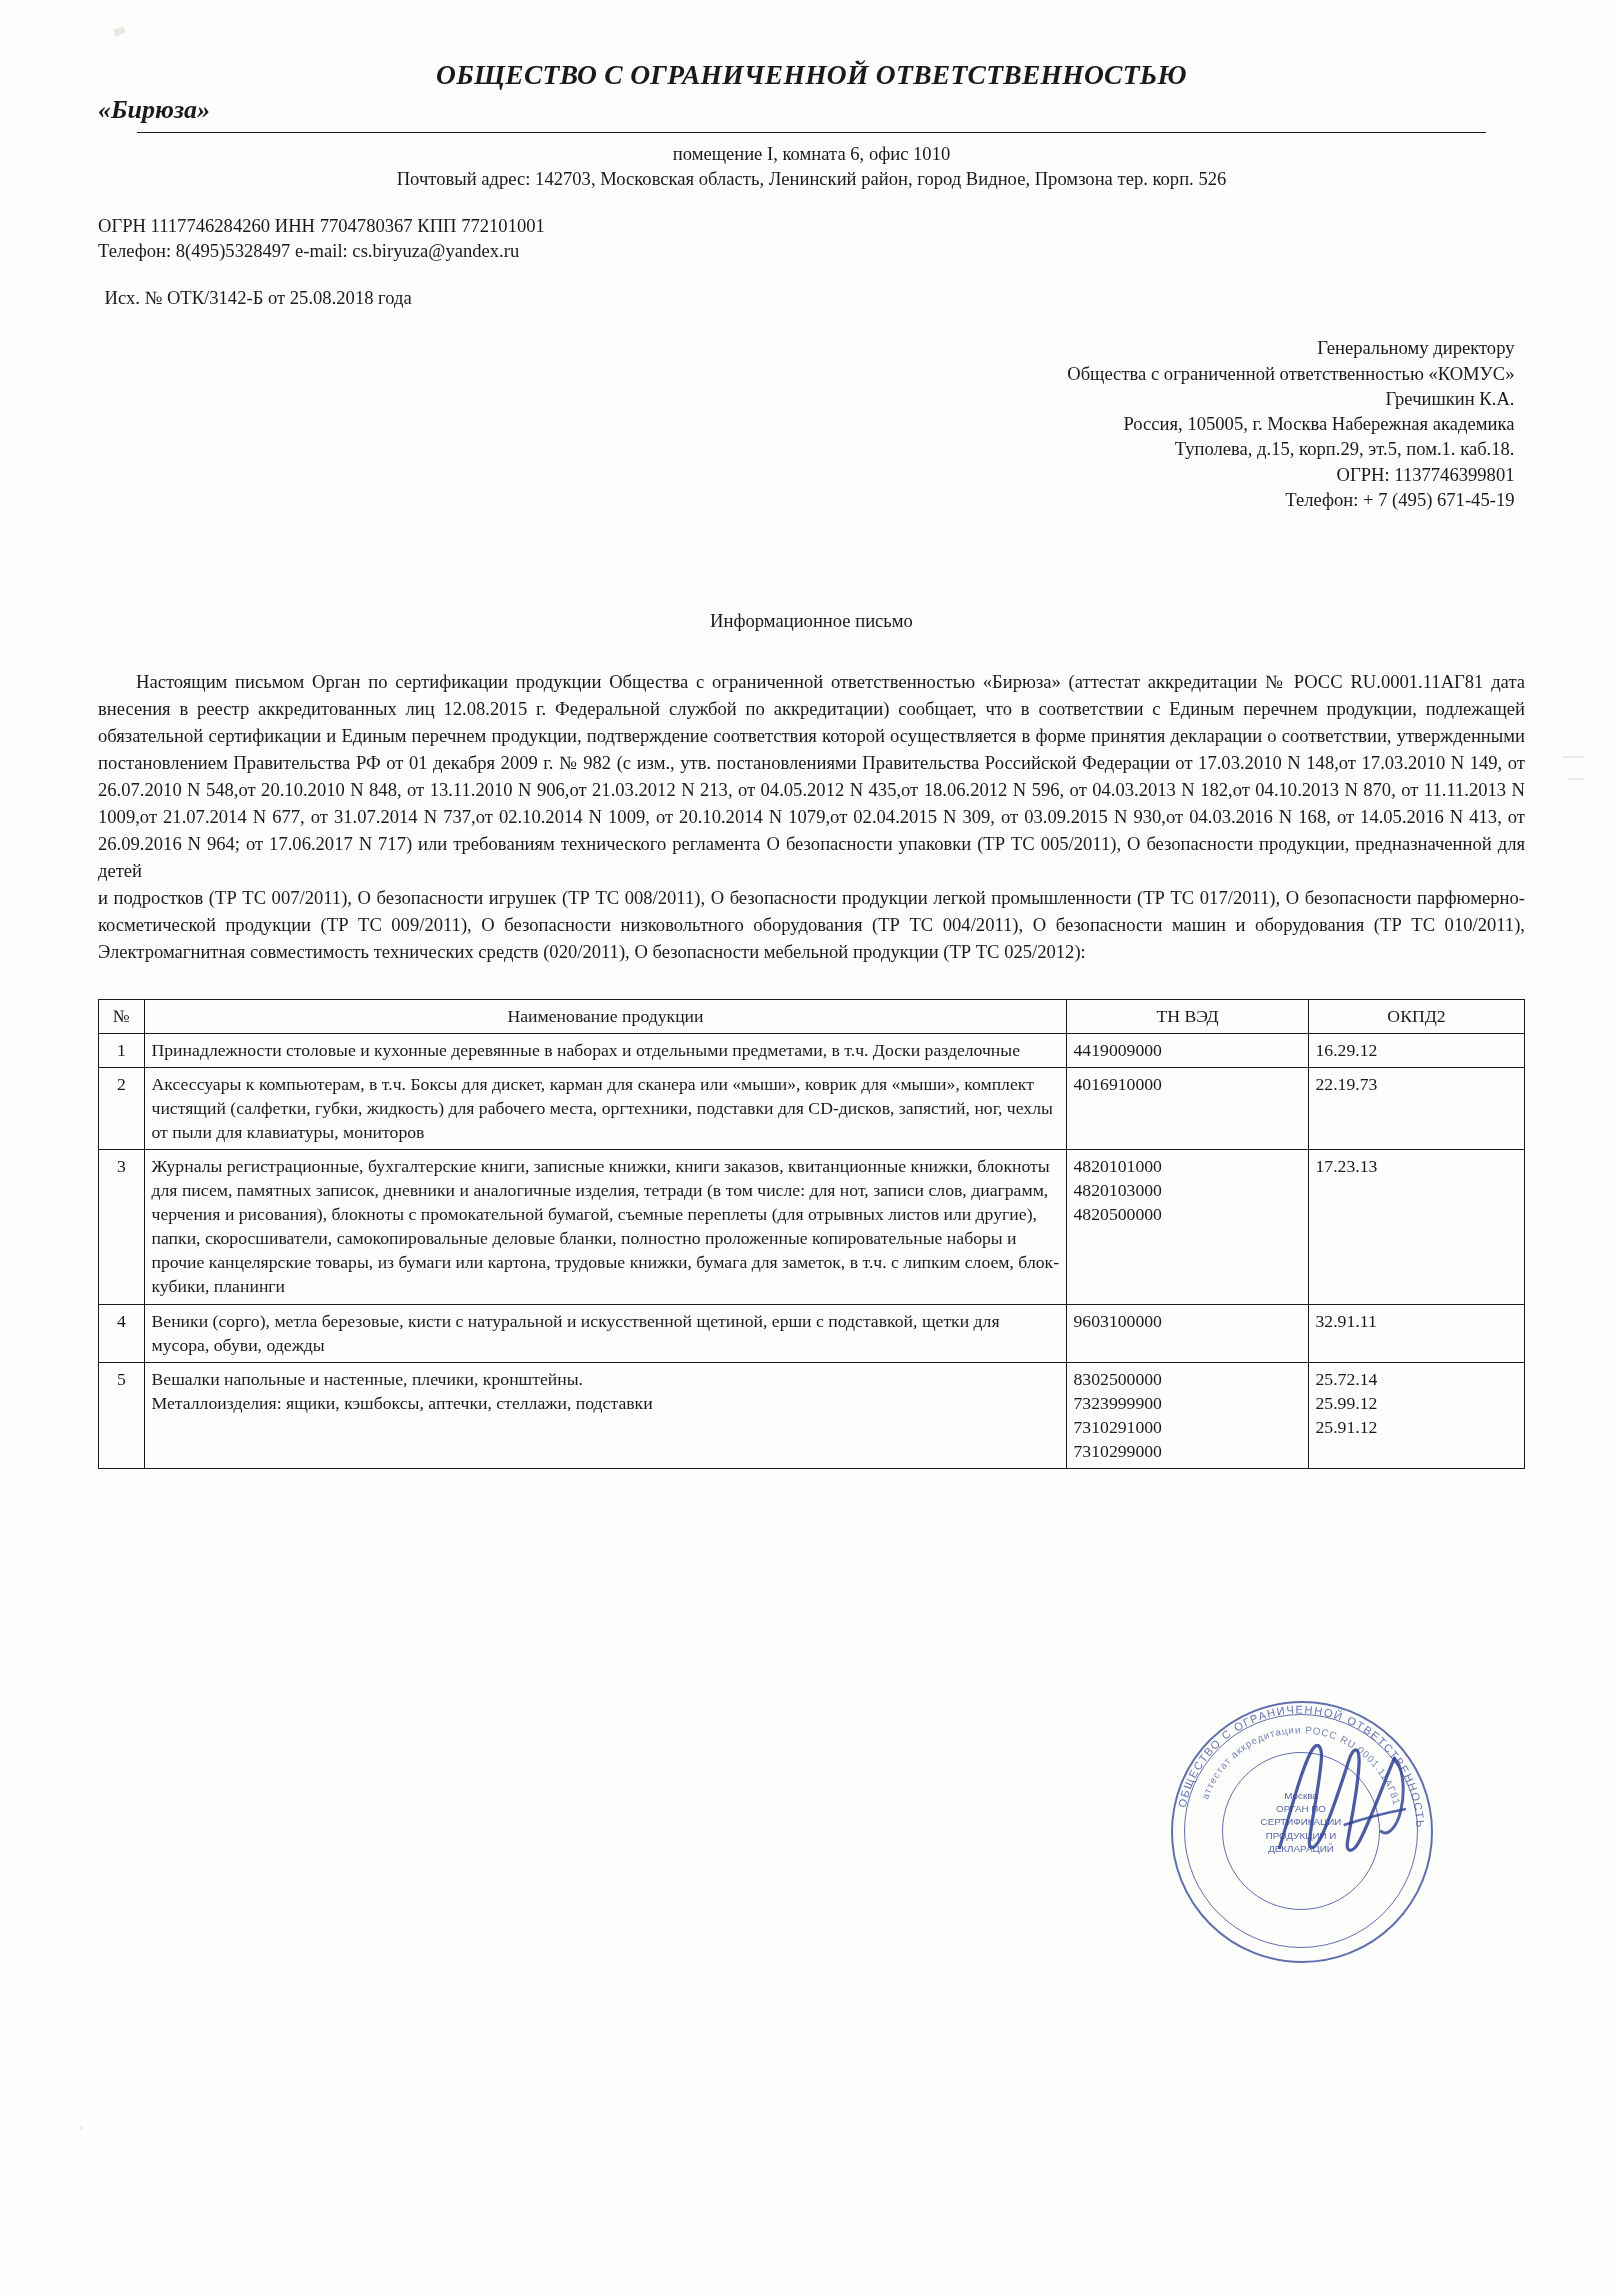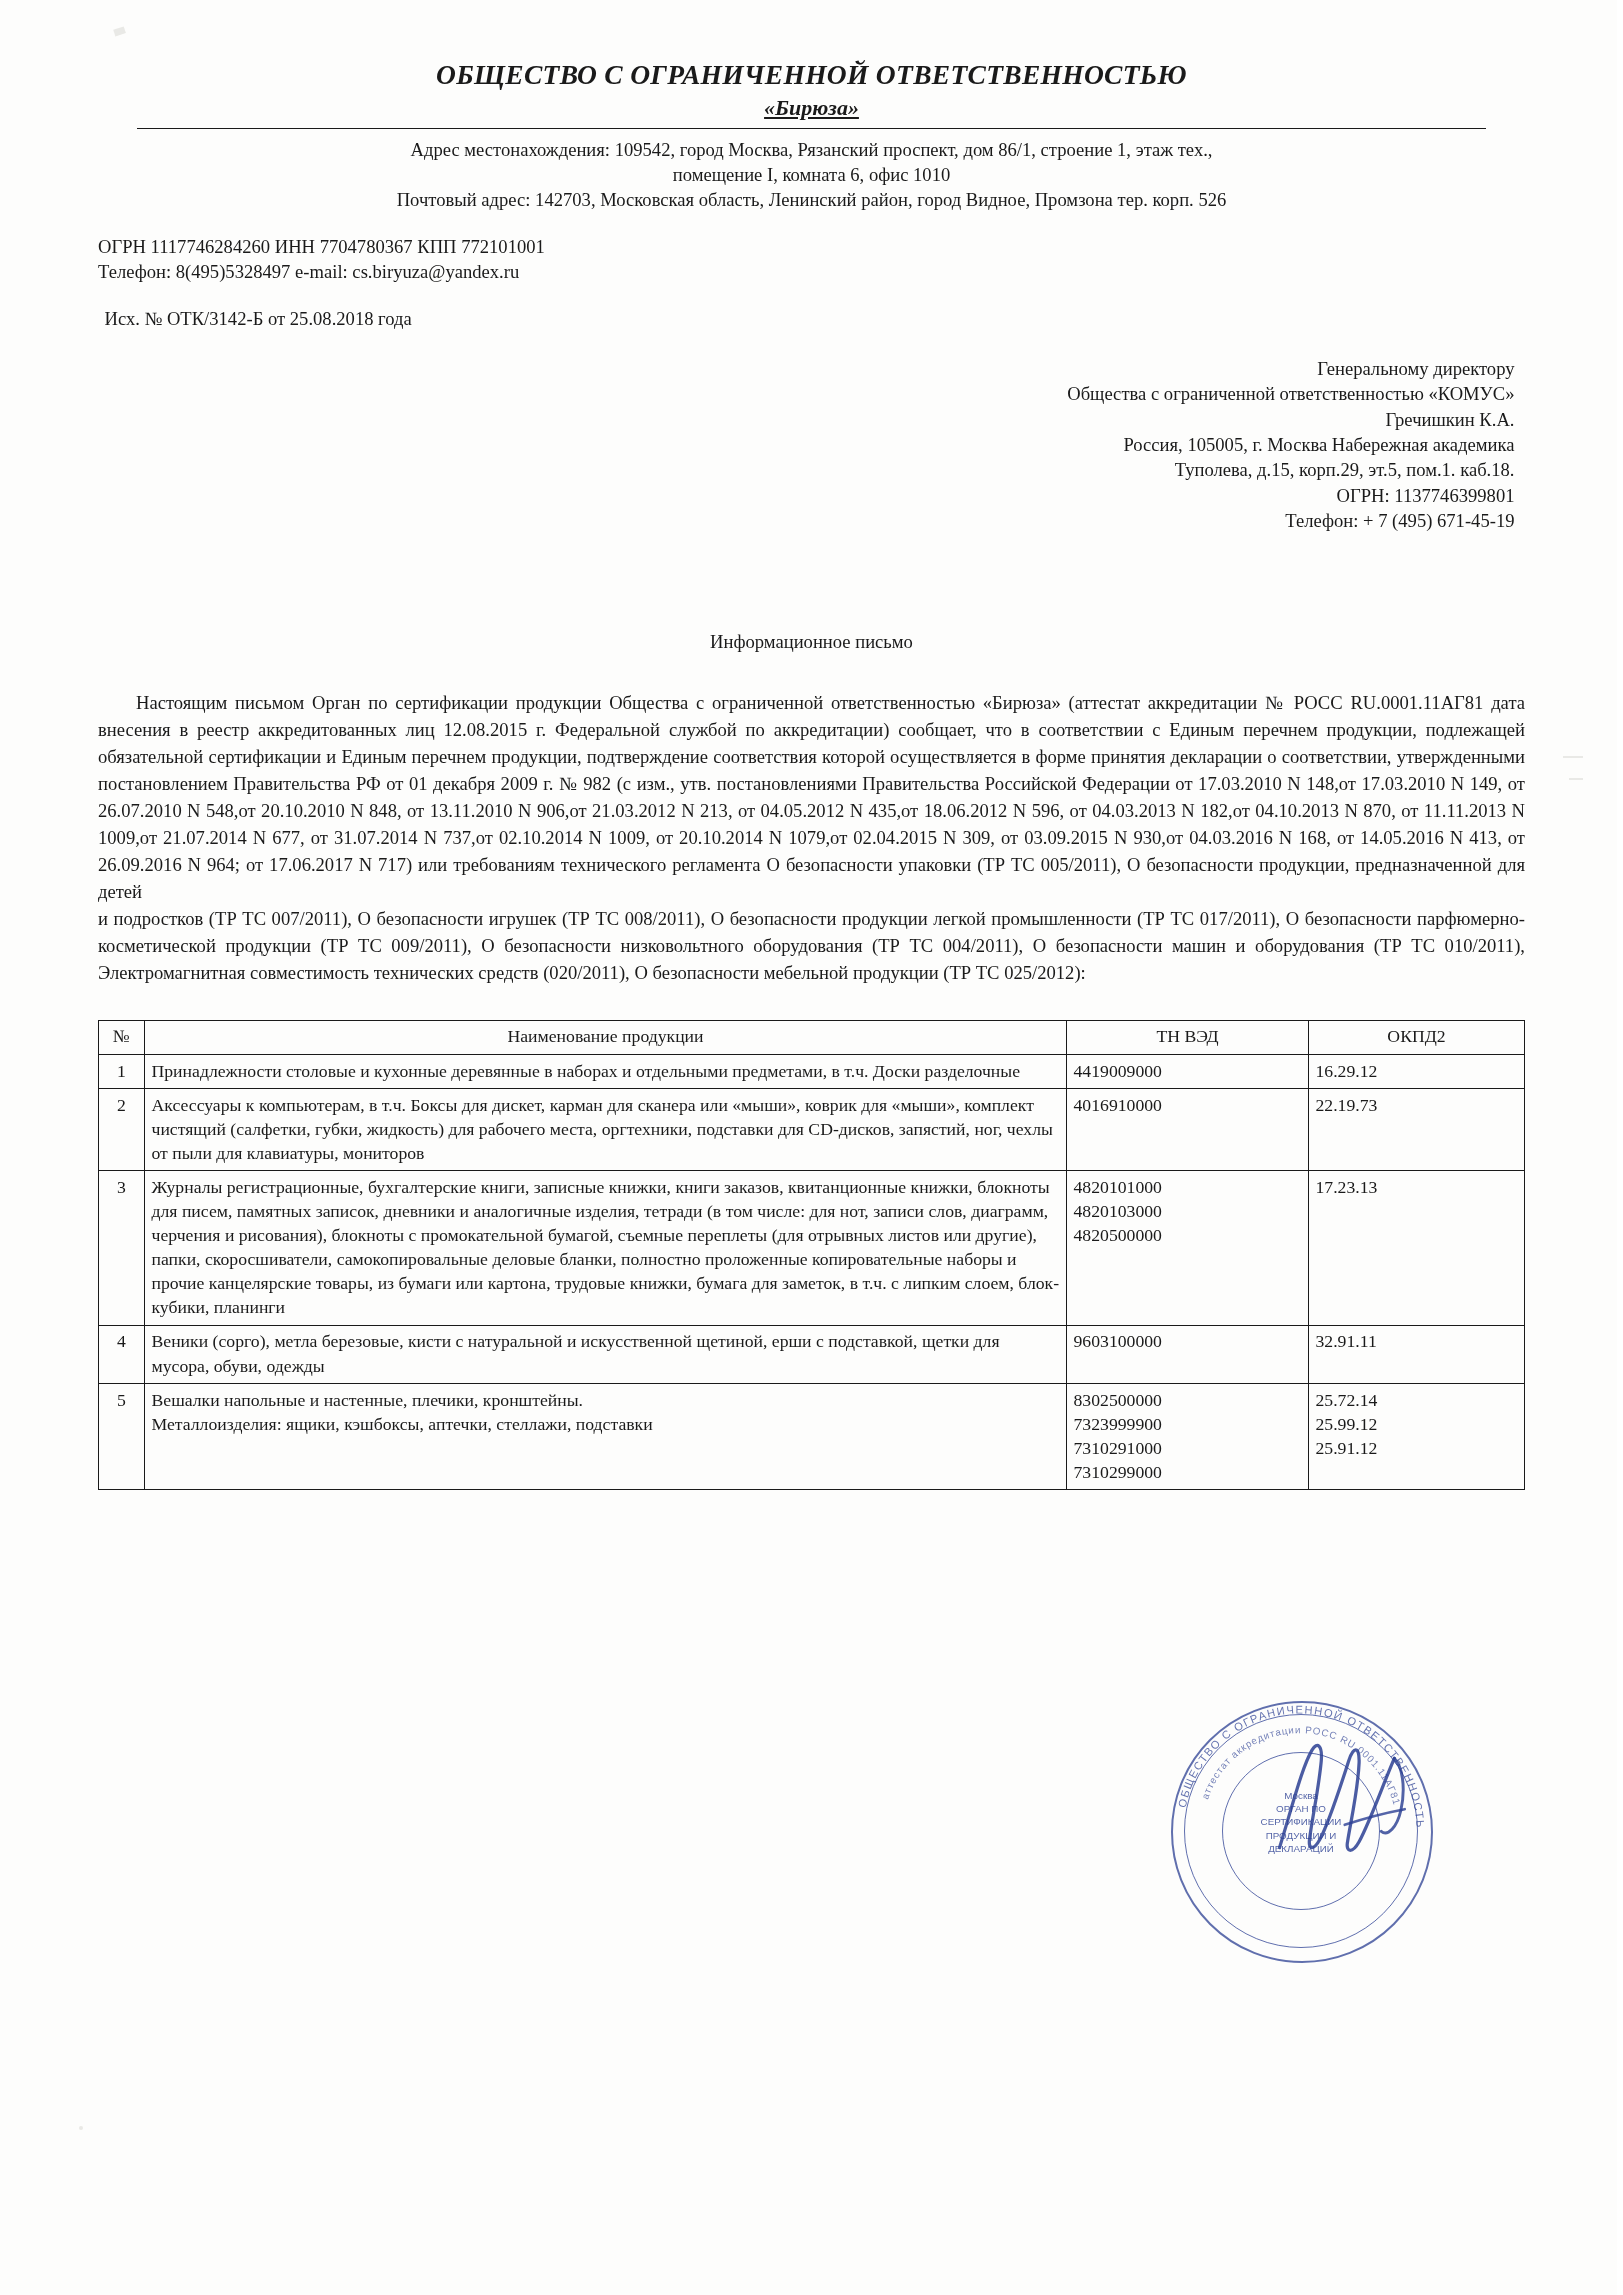--- a/index.html
+++ b/index.html
@@ -40,26 +40,25 @@
   .org-title {
     text-align: center;
     font-weight: bold;
     font-style: italic;
     font-size: 27.5px;
     letter-spacing: 0.3px;
     line-height: 1.18;
     margin: 0 0 3.9px 0;
   }
   .org-name {
-    text-align: center;
+    text-align: left;
     font-weight: bold;
     font-style: italic;
-    font-size: 22px;
+    font-size: 26px;
     margin: 0 0 6.5px 0;
-    text-decoration: underline;
   }
   .rule {
     border: 0;
     border-top: 1.3px solid #1a1a1a;
     margin: 3.9px 39px 9.2px 39px;
   }
   .addr-block {
     text-align: center;
     font-size: 18.6px;
     line-height: 1.34;
@@ -178,21 +177,20 @@
   <div class="scan-mark m3"></div>
   <div class="scan-mark m4"></div>
 
   <div class="sheet">
 
     <div class="org-title">ОБЩЕСТВО С ОГРАНИЧЕННОЙ ОТВЕТСТВЕННОСТЬЮ</div>
     <div class="org-name">«Бирюза»</div>
     <hr class="rule">
 
     <div class="addr-block">
-      <div>Адрес местонахождения: 109542, город Москва, Рязанский проспект, дом 86/1, строение 1, этаж тех.,</div>
       <div>помещение I, комната 6, офис 1010</div>
       <div>Почтовый адрес: 142703, Московская область, Ленинский район, город Видное, Промзона тер. корп. 526</div>
     </div>
 
     <div class="reg-block">
       <div>ОГРН 1117746284260 ИНН 7704780367 КПП 772101001</div>
       <div>Телефон: 8(495)5328497 e-mail: cs.biryuza@yandex.ru</div>
     </div>
 
     <div class="outgoing">Исх. № ОТК/3142-Б от 25.08.2018 года</div>

